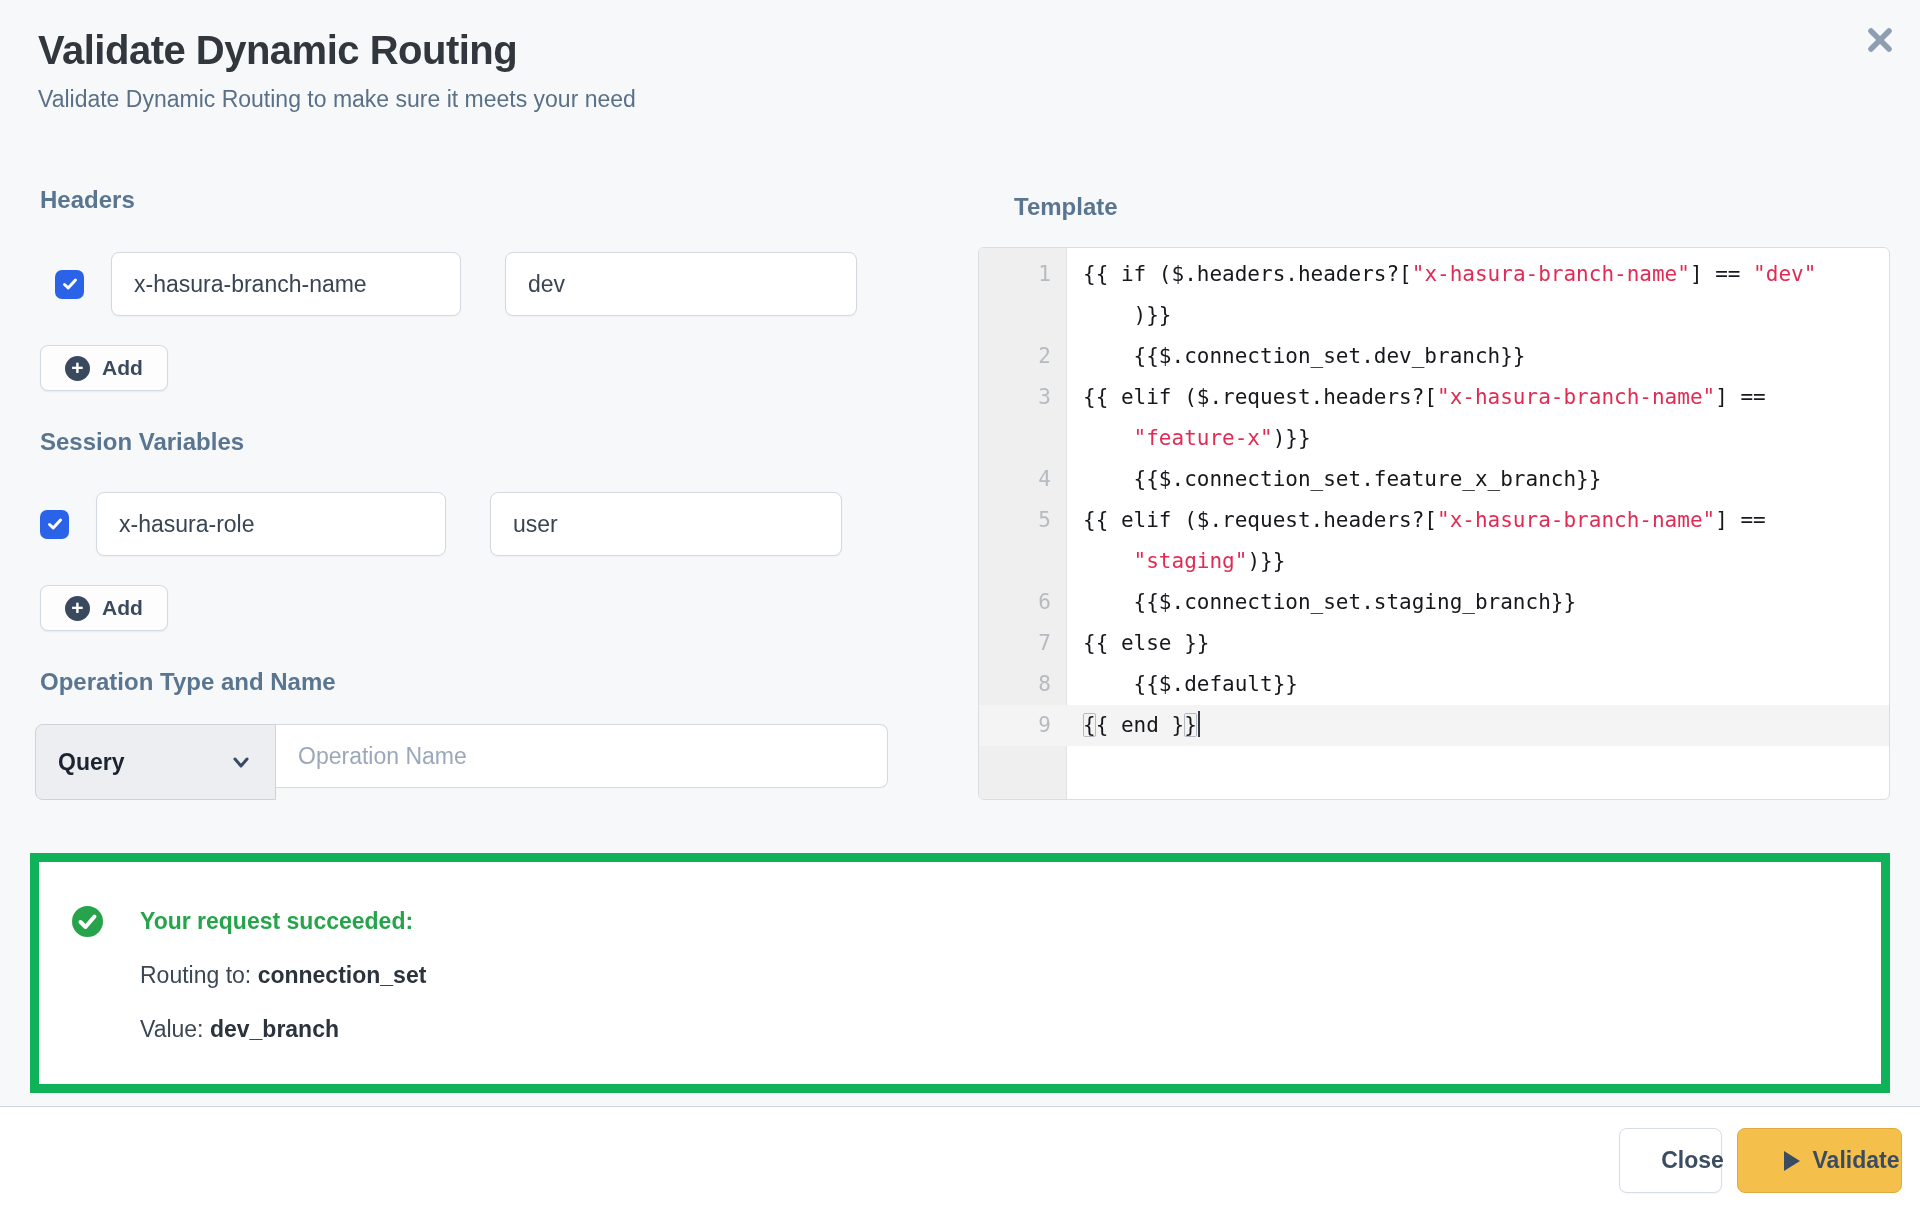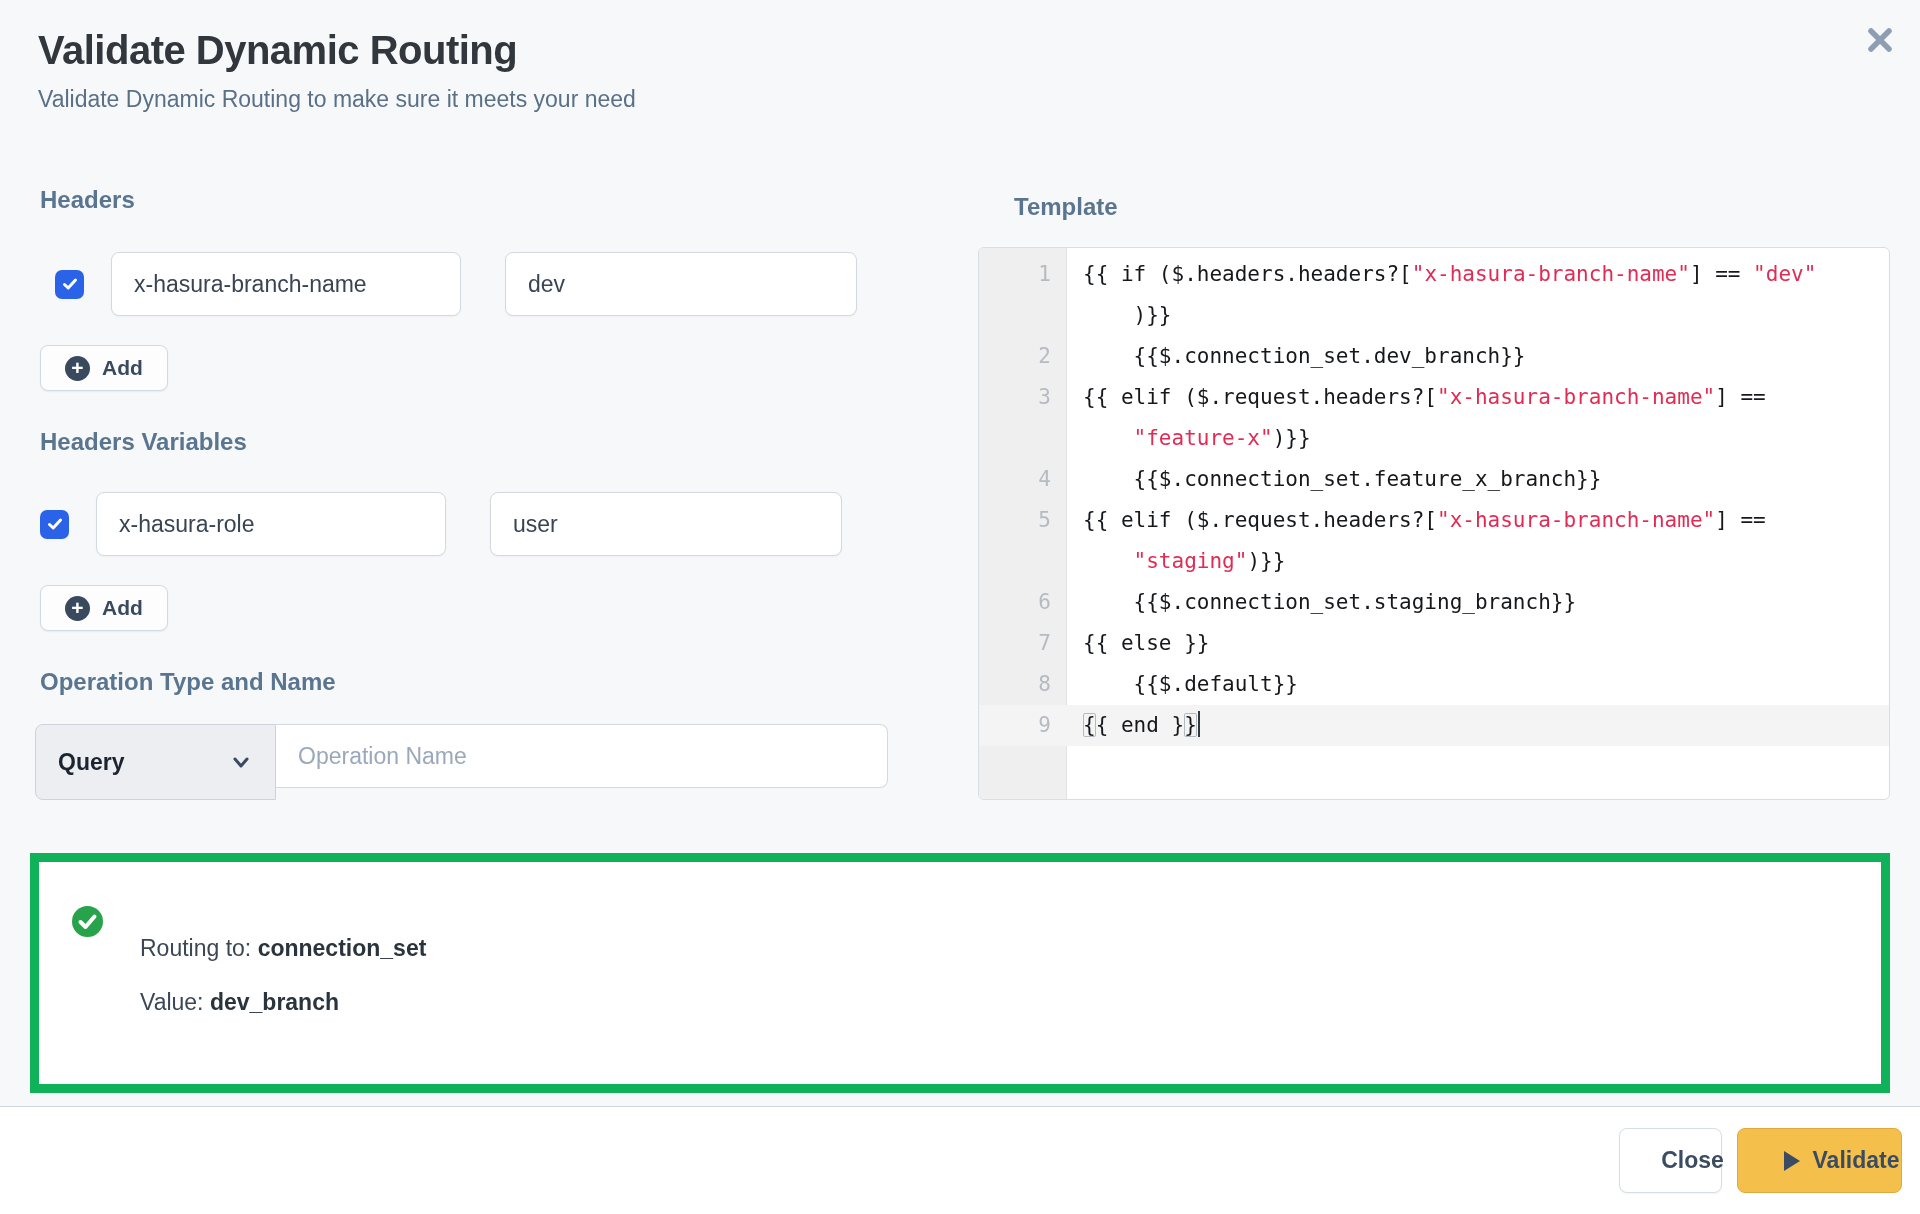--- a/index.html
+++ b/index.html
@@ -114,21 +114,21 @@
         </svg>
     </div>
     <input class="text-input key-input" type="text" value="x-hasura-branch-name" style="">
     <input class="text-input val-input" type="text" value="dev" style="">
   </div>
   <button class="add-btn btn-add-1">
     <span class="plus-circle">+</span>
     <span class="add-lbl">Add</span>
   </button>
 
-  <div class="section-label lbl-session">Headers Variables</div>
+  <div class="section-label lbl-session">Session Variables</div>
   <div class="kv-row row-session">
     <div class="checkbox checked">
       <svg width="18" height="18" viewBox="0 0 18 18">
           <path d="M3.5 9.5 L7.2 13 L14.5 5" fill="none" stroke="#ffffff" stroke-width="3" stroke-linecap="round" stroke-linejoin="round"></path>
         </svg>
     </div>
     <input class="text-input key-input" type="text" value="x-hasura-role" style="">
     <input class="text-input val-input" type="text" value="user" style="">
   </div>
   <button class="add-btn btn-add-2">
@@ -167,20 +167,21 @@
   </div>
 
   <div class="result-box">
     <div class="result-inner">
       <div class="result-check">
         <svg width="31" height="31" viewBox="0 0 31 31">
           <circle cx="15.5" cy="15.5" r="15.5" fill="#27a44b"></circle>
           <path d="M8.5 16 L13.5 21 L22.5 10.5" fill="none" stroke="#ffffff" stroke-width="4" stroke-linecap="round" stroke-linejoin="round"></path>
         </svg>
       </div>
+      <div class="result-title">Your request succeeded:</div>
       <div class="result-line"><span>Routing to: </span><b>connection_set</b></div>
       <div class="result-line"><span>Value: </span><b>dev_branch</b></div>
     </div>
   </div>
 
   <div class="footer">
     <button class="btn btn-close">Close</button>
     <button class="btn btn-validate">
       <span class="play-tri"></span>
       <span>Validate</span>

